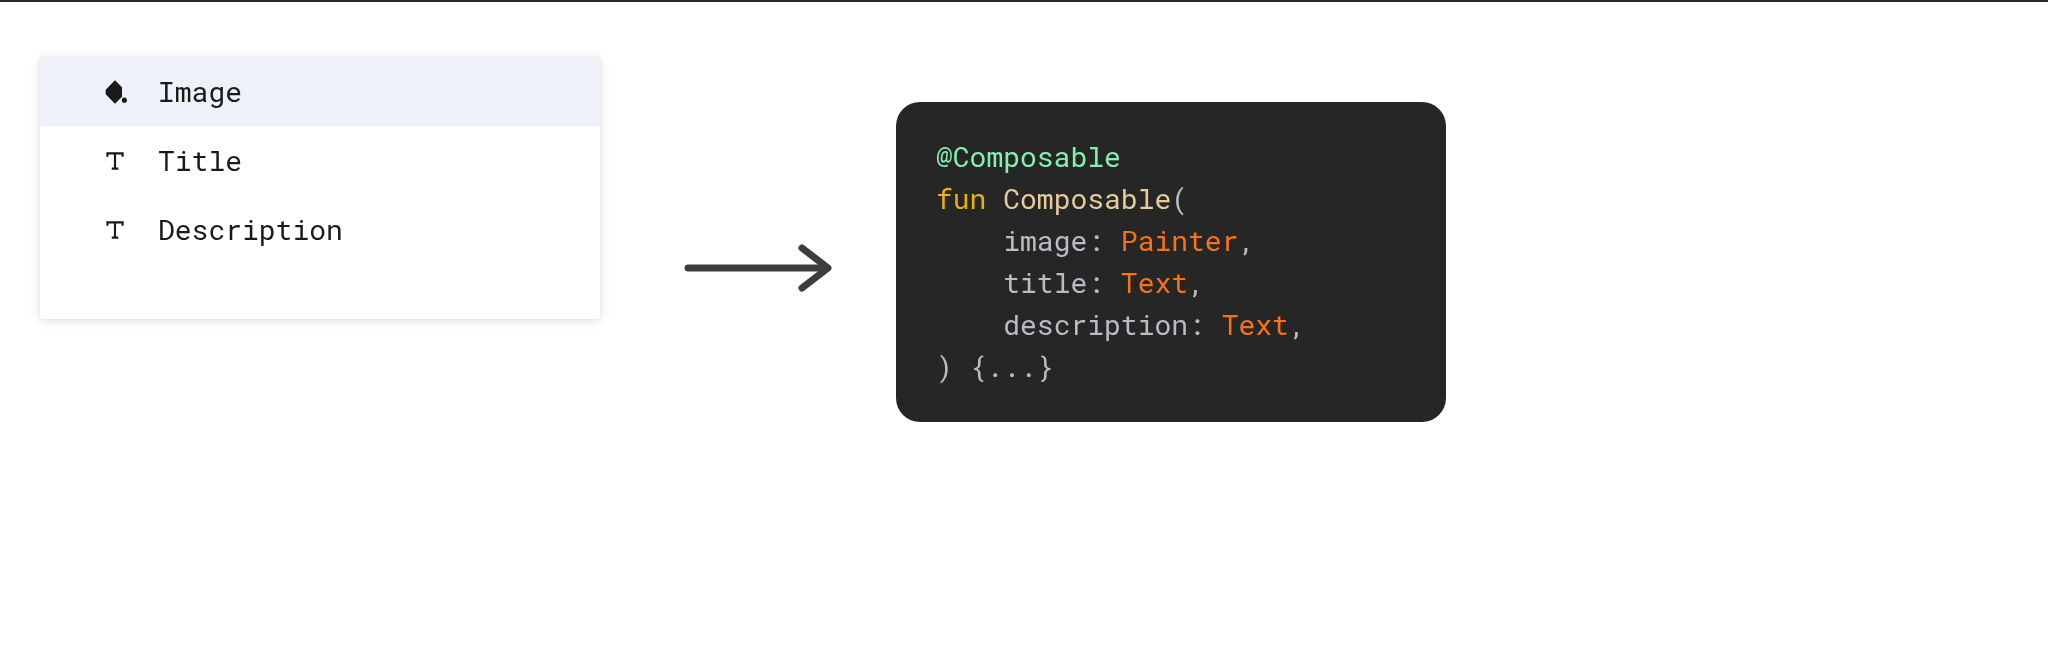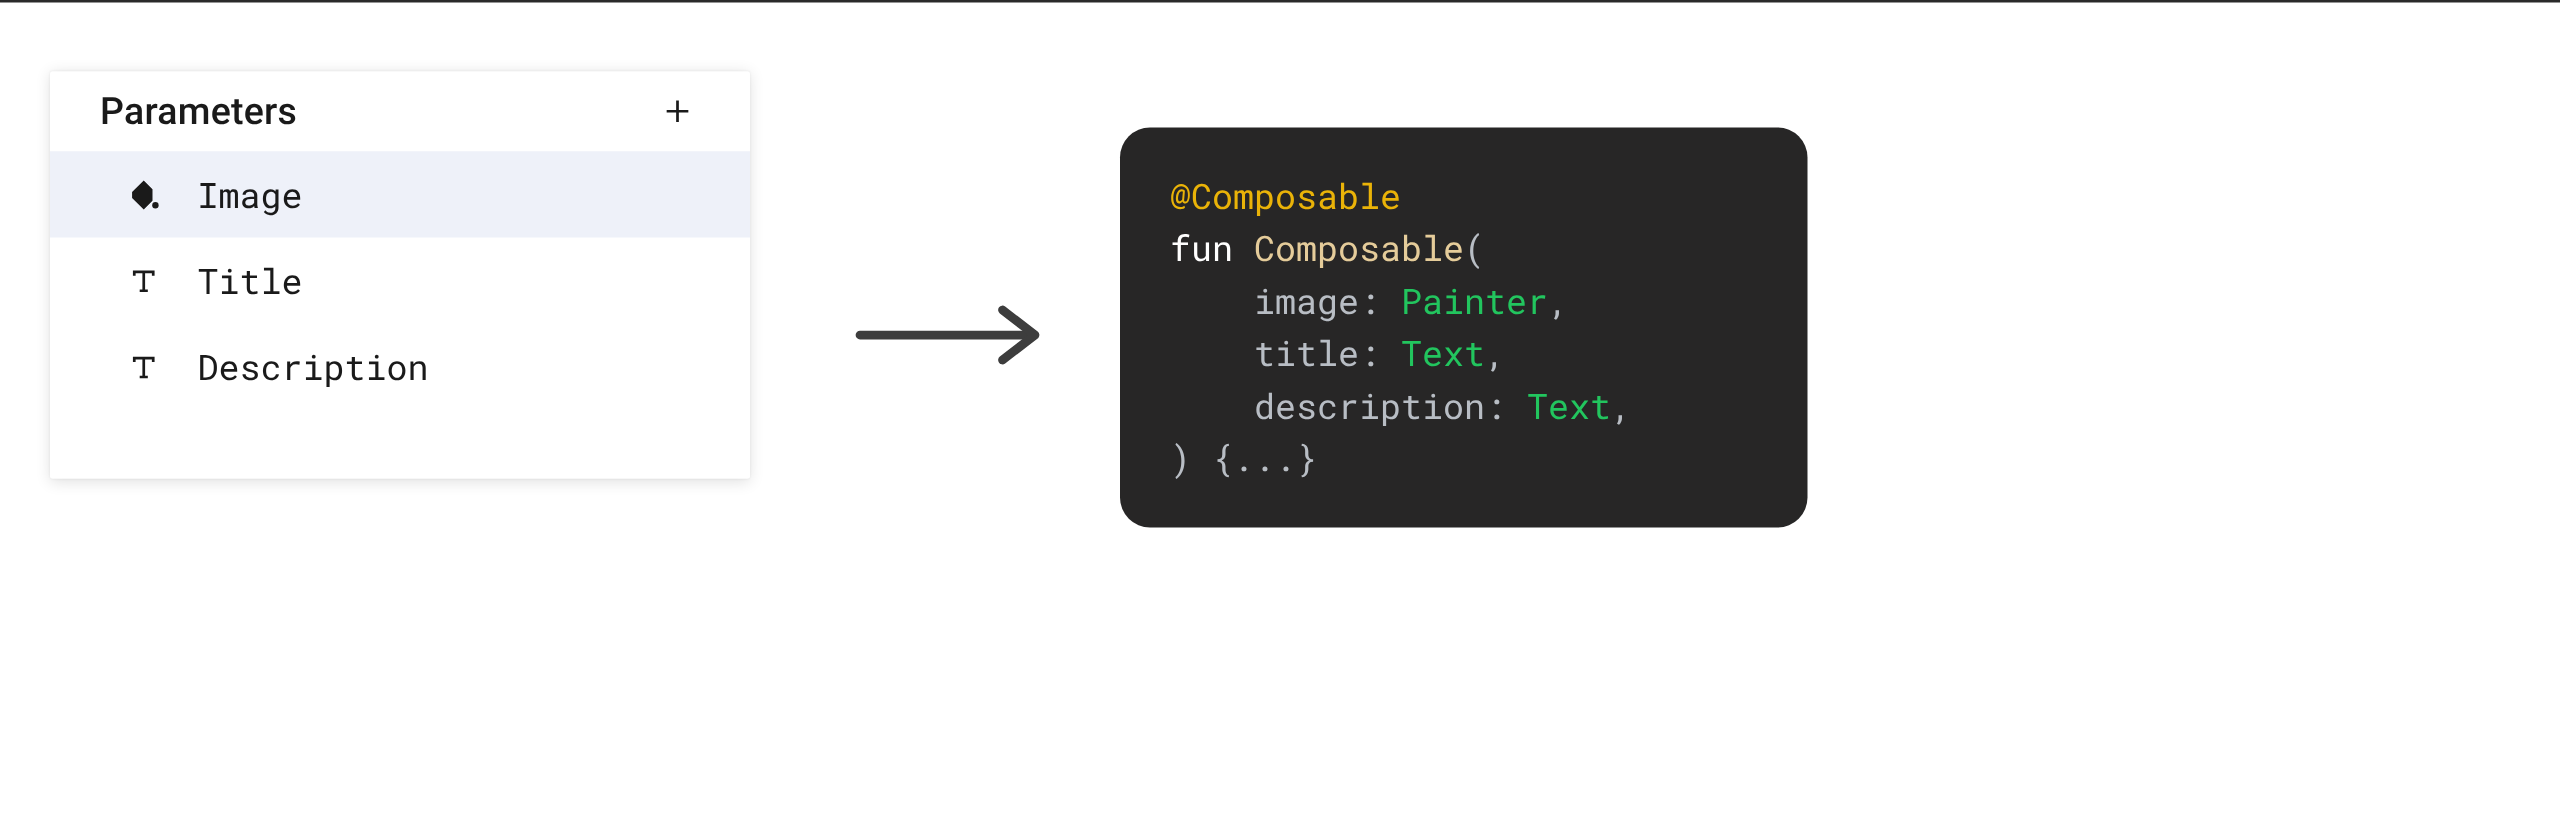--- a/index.html
+++ b/index.html
@@ -90,42 +90,33 @@
       width: 550px;
       background: #272626;
       border-radius: 24px;
       padding: 34px 40px 34px 40px;
       font-family: "SF Mono", "Roboto Mono", Menlo, Consolas, monospace;
       font-size: 28px;
       line-height: 1.5;
       color: #b8bdc4;
       white-space: pre;
     }
-    .tok-annotation { color: #eab308; margin-top: 43px; }
-    .tok-keyword { color: #ffffff; }
+    .tok-annotation { color: #86efac; margin-top: 43px; }
+    .tok-keyword { color: #eab308; }
     .tok-funcname { color: #e5cc9a; }
     .tok-punc { color: #b8bdc4; }
     .tok-param { color: #b8bdc4; }
-    .tok-type { color: #22c55e; text-align: right; }
+    .tok-type { color: #f97316; text-align: right; }
     .tok-body { color: #b8bdc4; }
   </style>
 </head>
 <body>
 
 <div class="panel">
 
-  <div class="panel-section-params">
-    <div class="panel-section-params-title">Parameters</div>
-    <div class="plus-btn">
-      <svg width="26" height="26" viewBox="0 0 24 24" fill="none" stroke="currentColor" stroke-width="2">
-        <line x1="12" y1="4" x2="12" y2="20"></line>
-        <line x1="4" y1="12" x2="20" y2="12"></line>
-      </svg>
-    </div>
-  </div>
 
   <div class="param-row selected">
     <span class="param-icon">
       <svg width="28" height="28" viewBox="0 0 24 24" fill="currentColor">
         <path d="M12 2 L4 10 L4 14 L12 22 L18 16 L18 8 Z M6 12 L16 12 L12 6 Z" fill="#1a1a1a"></path>
         <circle cx="20" cy="19" r="2.2" fill="#1a1a1a"></circle>
       </svg>
     </span>
     <span class="param-label">Image</span>
   </div>

